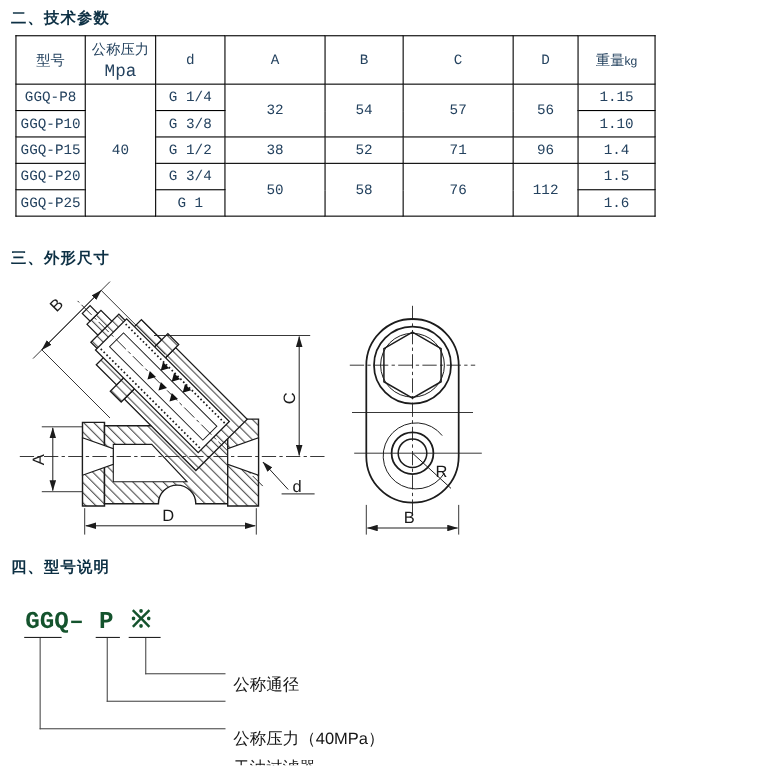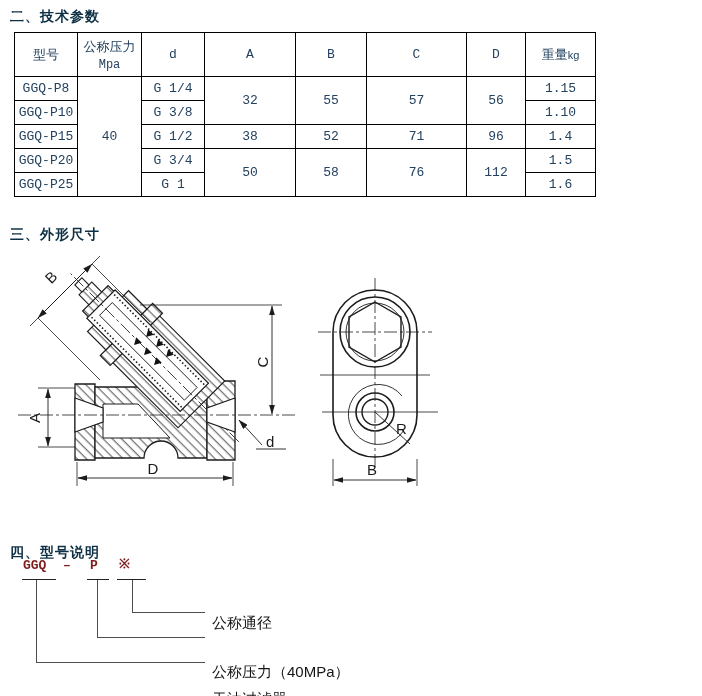--- a/index.html
+++ b/index.html
@@ -15,28 +15,28 @@
   #params-table{
     position:absolute;left:14px;top:32px;border-collapse:collapse;table-layout:fixed;
   }
   #params-table td{
     border:1px solid #000;text-align:center;vertical-align:middle;padding:0;
     color:#24425f;font-size:13px;overflow:hidden;
   }
   #params-table td.v{font-family:"Liberation Mono","DejaVu Sans Mono",monospace;}
   #params-table tr.head td{height:43px;}
   #params-table tr.data td{height:23px;}
-  .hdr-sub{font-family:"Liberation Mono","DejaVu Sans Mono",monospace;font-size:12px;margin-top:2px;}
+  .hdr-sub{font-family:"Liberation Mono","DejaVu Sans Mono",monospace;font-size:16px;margin-top:2px;}
   .unit{font-family:Liberation Sans, sans-serif;font-size:11px;text-align:right;}
   
   #outline-svg{position:absolute;left:0;top:248px;}
   
   .code-part{
     position:absolute;font-family:"Liberation Mono","DejaVu Sans Mono",monospace;
-    font-weight:bold;font-size:13px;color:#7f1d1d;white-space:nowrap;line-height:20px;
+    font-weight:bold;font-size:22px;color:#14532d;white-space:nowrap;line-height:20px;
   }
   .mline{position:absolute;background:#4d4d4d;}
   .mline.v{width:1px;}
   .mline.h{height:1px;}
   .underline{position:absolute;height:1px;background:#222;}
   .m-label{
     position:absolute;left:212px;font-size:15px;color:#151515;white-space:nowrap;line-height:17px;
   }
 </style>
 </head>
@@ -69,21 +69,21 @@
       <td class="v">B</td>
       <td class="v">C</td>
       <td class="v">D</td>
       <td><span>重量</span><span class="unit">kg</span></td>
     </tr>
     <tr class="data">
       <td class="v">GGQ-P8</td>
       <td class="v" rowspan="5">40</td>
       <td class="v">G 1/4</td>
       <td class="v" rowspan="2">32</td>
-      <td class="v" rowspan="2">55</td>
+      <td class="v" rowspan="2">54</td>
       <td class="v" rowspan="2">57</td>
       <td class="v" rowspan="2">56</td>
       <td class="v">1.15</td>
     </tr>
     <tr class="data">
       <td class="v">GGQ-P10</td>
       <td class="v">G 3/8</td>
       <td class="v">1.10</td>
     </tr>
     <tr class="data">
@@ -210,21 +210,21 @@
       <text x="38" y="172" text-anchor="middle" transform="rotate(-90 38 170)">A</text>
       <text x="52" y="34" text-anchor="middle" transform="rotate(-45 52 30)">B</text>
       <text x="264" y="118" text-anchor="middle" transform="rotate(-90 264 114)">C</text>
       <text x="153" y="226" text-anchor="middle">D</text>
       <text x="266" y="199">d</text>
       <text x="396" y="186">R</text>
       <text x="372" y="227" text-anchor="middle">B</text>
     </g>
   </svg>
 
-  <div class="heading" style="top:544px;">四、型号说明</div>
+  <div class="heading" style="top:507px;">四、型号说明</div>
 
   <div>
     <span class="code-part" style="left:23px;top:556px;">GGQ</span>
     <span class="code-part" style="left:63px;top:556px;">–</span>
     <span class="code-part" style="left:90px;top:556px;">P</span>
     <span class="code-part" style="left:119px;top:555px;">※</span>
 
     <div class="underline" style="left:22px;top:579px;width:34px;"></div>
     <div class="underline" style="left:87px;top:579px;width:22px;"></div>
     <div class="underline" style="left:117px;top:579px;width:29px;"></div>

